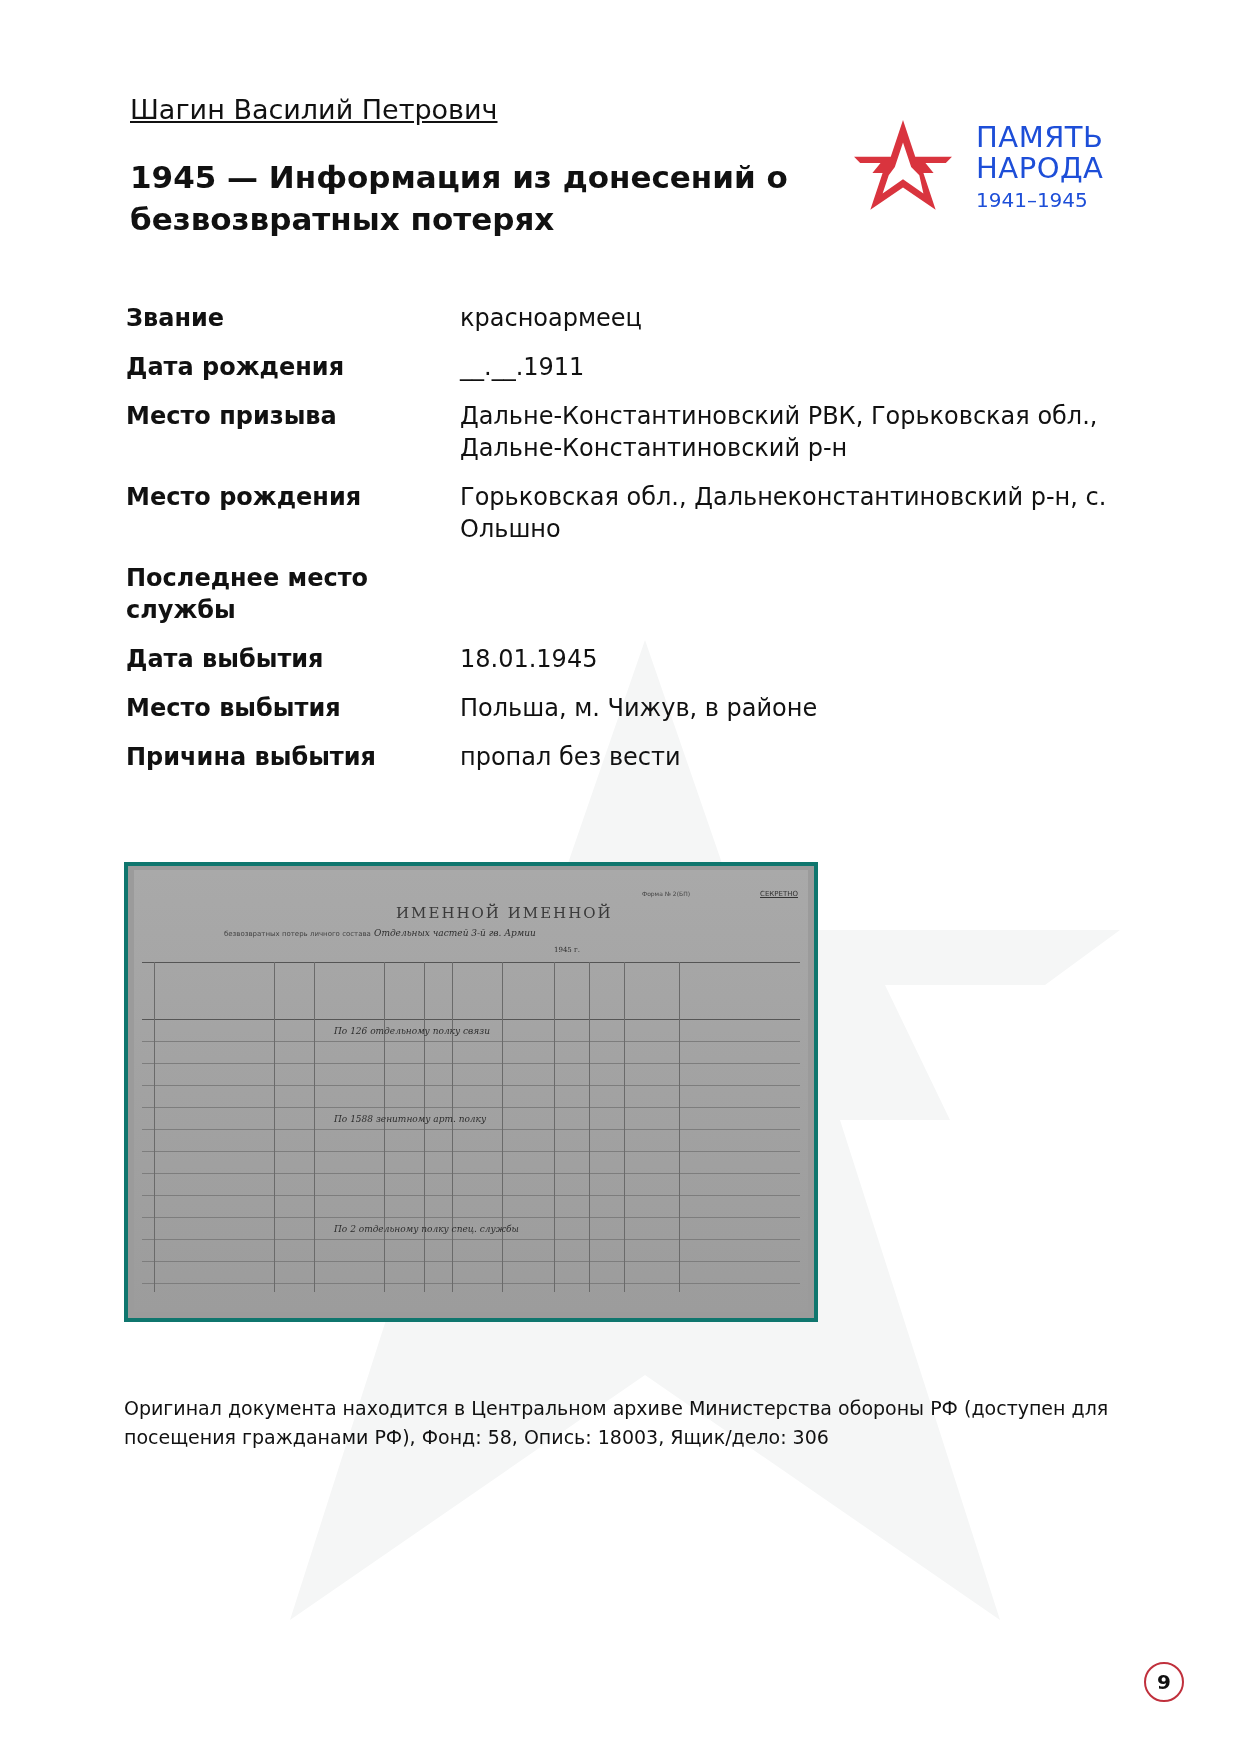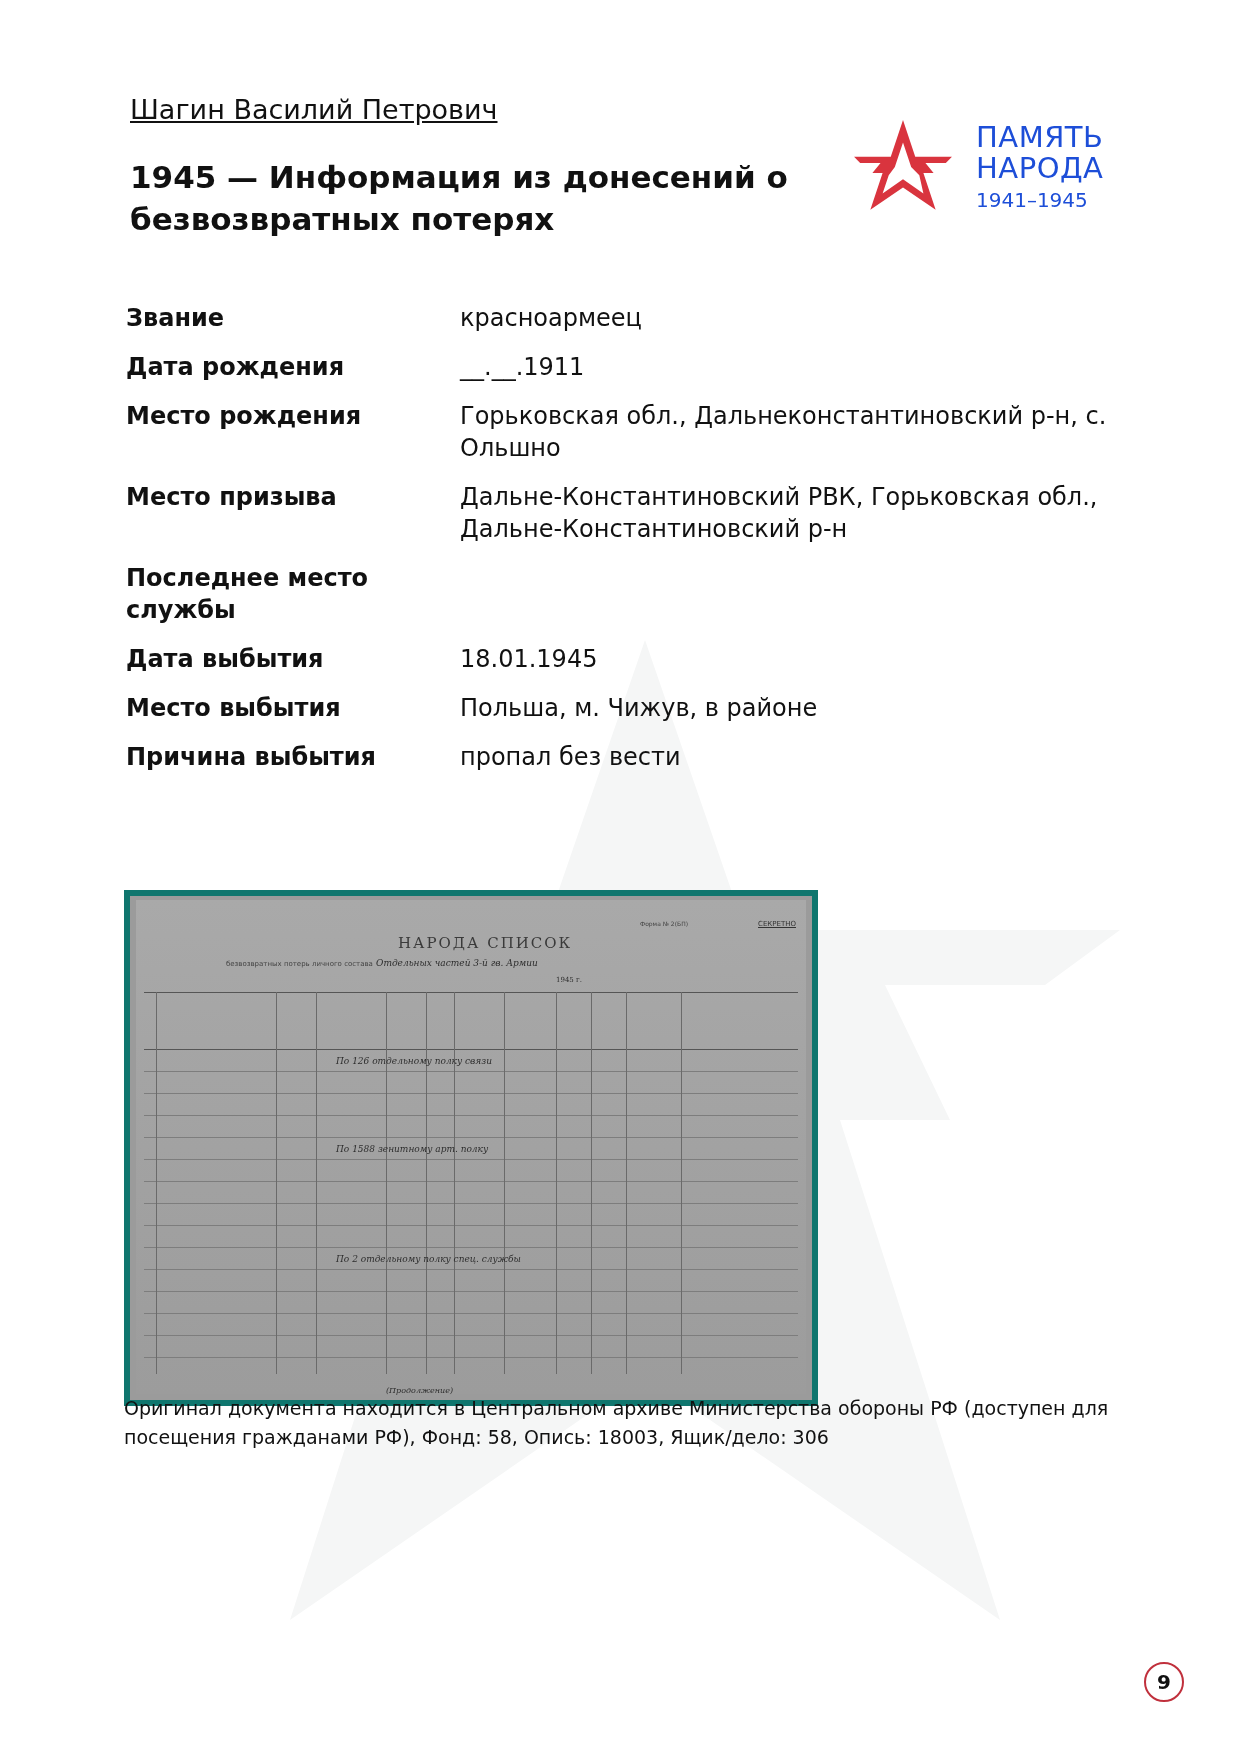--- a/index.html
+++ b/index.html
@@ -98,27 +98,26 @@
     .row .value {
       font-size: 24px;
       line-height: 32px;
       width: 690px;
     }
     .scan {
       position: absolute;
       left: 124px;
       top: 862px;
       width: 694px;
-      height: 516px;
+      height: 460px;
       background: #9b9b9b;
-      border: 6px solid #0f766e;
+      border: 4px solid #0f766e;
       box-sizing: border-box;
       overflow: hidden;
       z-index: 2;
-      margin-top: 28px;
     }
     .scan-inner {
       position: absolute;
       left: 6px; top: 4px; right: 6px; bottom: 6px;
       background: linear-gradient(180deg, #a9a9a9 0%, #a2a2a2 50%, #9c9c9c 100%);
     }
     .scan-title {
       position: absolute;
       left: 262px;
       top: 34px;
@@ -233,26 +232,26 @@
 <div class="info">
   <div class="row">
     <div class="label">Звание</div>
     <div class="value">красноармеец</div>
   </div>
   <div class="row">
     <div class="label">Дата рождения</div>
     <div class="value">__.__.1911</div>
   </div>
   <div class="row" style="align-items:flex-start">
+    <div class="label">Место призыва</div>
+    <div class="value">Дальне-Константиновский РВК, Горьковская обл., Дальне-Константиновский р-н</div>
+  </div>
+  <div class="row" style="align-items:flex-start">
     <div class="label">Место рождения</div>
     <div class="value">Горьковская обл., Дальнеконстантиновский р-н, с. Ольшно</div>
-  </div>
-  <div class="row" style="align-items:flex-start">
-    <div class="label">Место призыва</div>
-    <div class="value">Дальне-Константиновский РВК, Горьковская обл., Дальне-Константиновский р-н</div>
   </div>
   <div class="row">
     <div class="label" style="width:270px;flex-basis:310px">Последнее место службы</div>
   </div>
   <div class="row">
     <div class="label">Дата выбытия</div>
     <div class="value">18.01.1945</div>
   </div>
   <div class="row">
     <div class="label">Место выбытия</div>
@@ -261,21 +260,21 @@
   <div class="row">
     <div class="label">Причина выбытия</div>
     <div class="value">пропал без вести</div>
   </div>
 </div>
 
 <div class="scan">
   <div class="scan-inner">
     <div class="scan-form">Форма № 2(БП)</div>
     <div class="scan-secret">СЕКРЕТНО</div>
-    <div class="scan-title">НАРОДА СПИСОК</div>
+    <div class="scan-title">ИМЕННОЙ ИМЕННОЙ</div>
     <div class="scan-subtitle">безвозвратных потерь личного состава</div>
     <div class="scan-hw" style="left:240px;top:58px">Отдельных частей 3-й гв. Армии</div>
     <div class="scan-hw" style="left:420px;top:76px;font-style:normal;font-size:7px">1945 г.</div>
     <div class="scan-header-row"></div>
     <div class="scan-lines"></div>
     <div class="scan-col" style="left:20px"></div>
     <div class="scan-col" style="left:140px"></div>
     <div class="scan-col" style="left:180px"></div>
     <div class="scan-col" style="left:250px"></div>
     <div class="scan-col" style="left:290px"></div>

